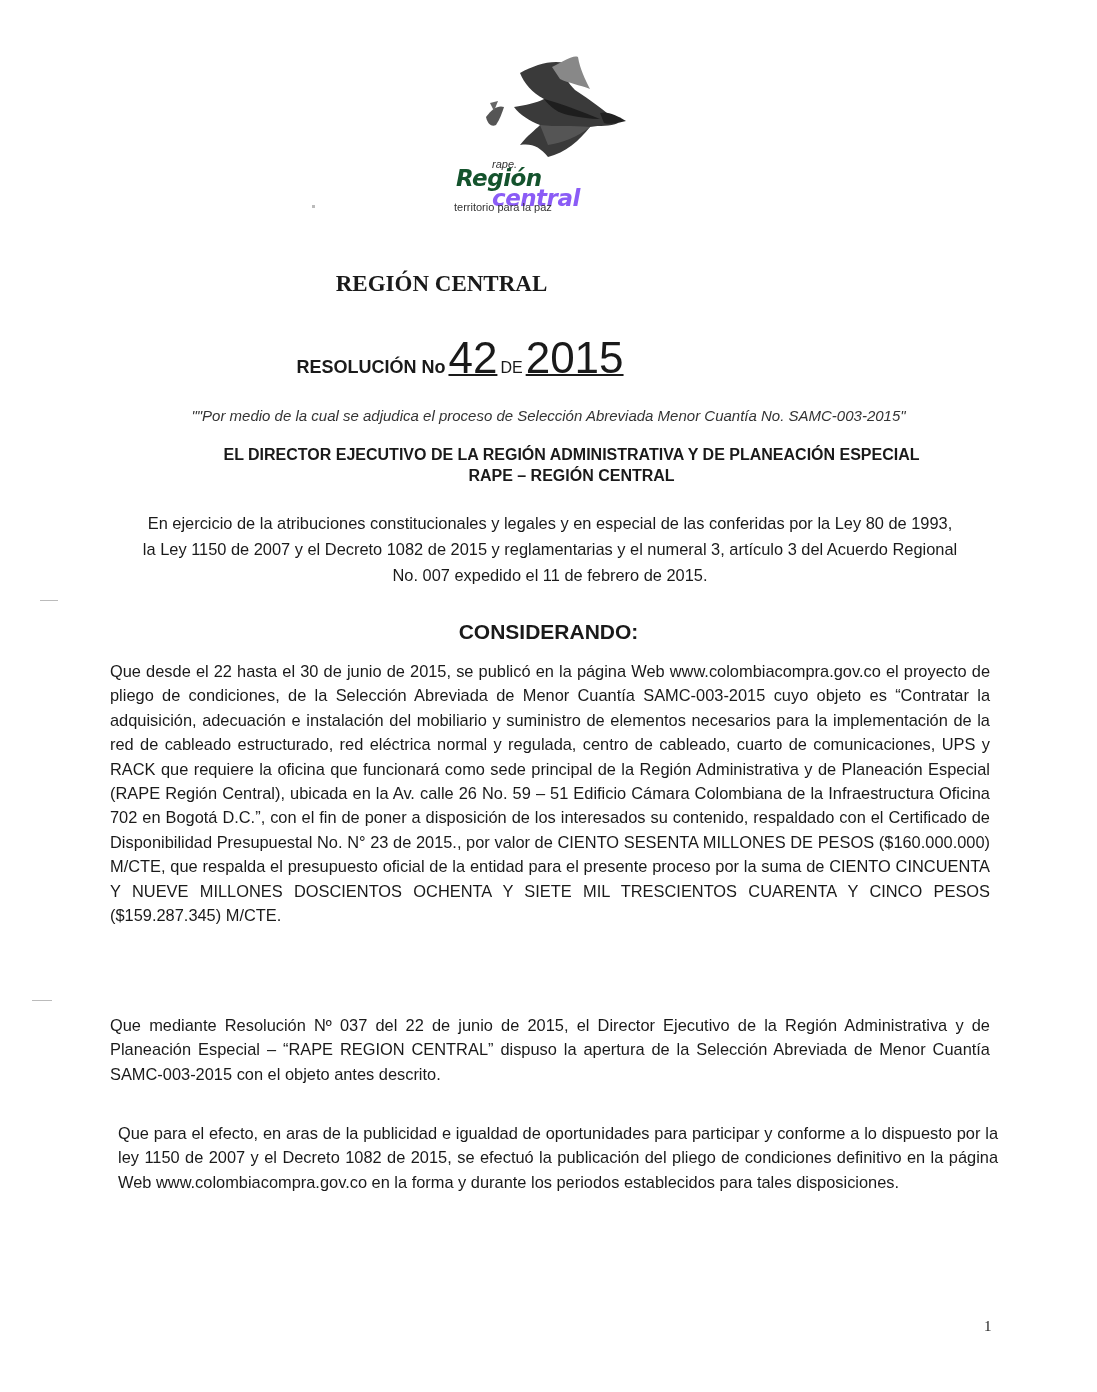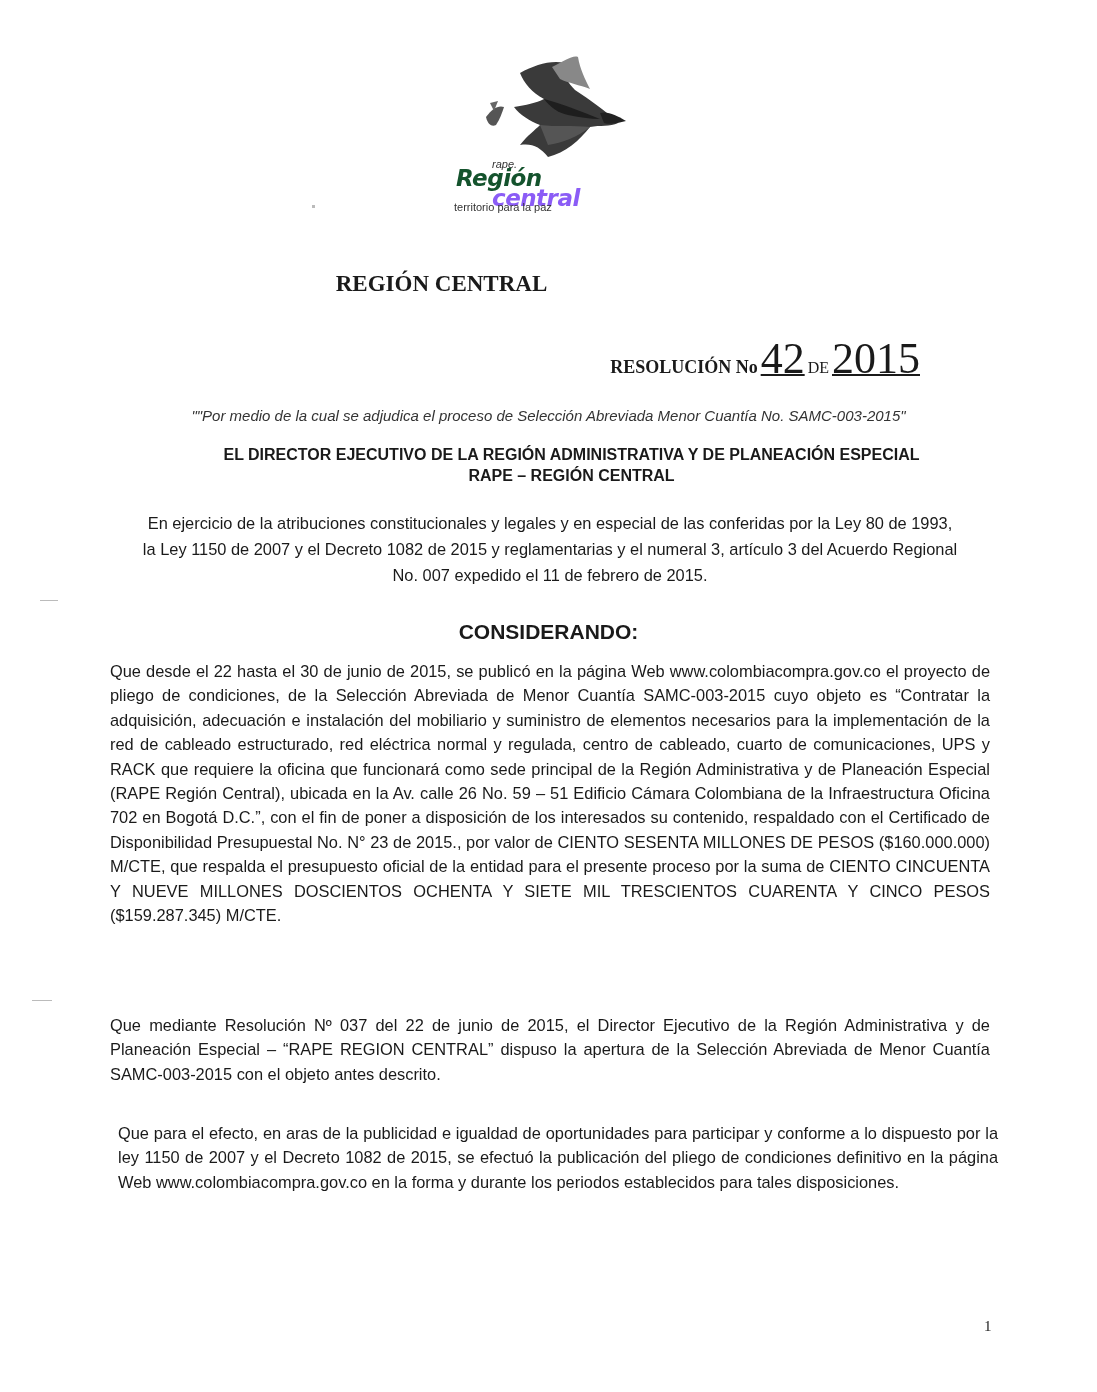--- a/index.html
+++ b/index.html
@@ -9,21 +9,21 @@
   .logo { position: absolute; left: 440px; top: 55px; width: 200px; height: 160px; }
   .logo svg { position: absolute; left: 0; top: 0; }
   .logo .rape { position: absolute; left: 52px; top: 103px; font-family: "Liberation Sans", sans-serif; font-style: italic; font-size: 11px; color: #333; }
   .logo .region { position: absolute; left: 16px; top: 110px; font-family: "DejaVu Sans", sans-serif; font-weight: bold; font-style: italic; font-size: 23px; color: #14532d; letter-spacing: -0.5px; }
   .logo .central { position: absolute; left: 52px; top: 130px; font-family: "DejaVu Sans", sans-serif; font-weight: bold; font-style: italic; font-size: 23px; color: #8b5cf6; letter-spacing: -0.5px; }
   .logo .tagline { position: absolute; left: 14px; top: 146px; font-family: "Liberation Sans", sans-serif; font-size: 11px; color: #333; white-space: nowrap; }
 
   .h-org { position: absolute; top: 236px; left: 0; width: 1097px; text-align: center; font-family: "Liberation Serif", serif; font-weight: bold; font-size: 16.5px; letter-spacing: 0.1px; }
   .h-region { position: absolute; top: 271px; left: 0; width: 883px; text-align: center; font-family: "Liberation Serif", serif; font-weight: bold; font-size: 23px; }
 
-  .resol { position: absolute; top: 333px; left: 0; width: 923px; text-align: right; font-family: Liberation Serif, serif; white-space: nowrap; }
+  .resol { position: absolute; top: 333px; left: 0; width: 923px; text-align: center; font-family: Liberation Sans, sans-serif; white-space: nowrap; }
   .resol .lbl { font-weight: bold; font-size: 18px; }
   .resol .num { font-size: 44px; text-decoration: underline; text-decoration-thickness: 2px; padding: 0 3px; }
   .resol .de { font-size: 16px; }
 
   .subtitle { position: absolute; top: 407px; left: 0; width: 1097px; text-align: center; font-style: italic; font-size: 15px; color: #333; }
 
   .director { position: absolute; top: 444px; left: 8px; width: 1097px; text-align: center; font-weight: bold; font-size: 16px; line-height: 21px; padding-left: 15px; }
 
   .preamble { position: absolute; top: 510px; left: 140px; width: 820px; text-align: center; font-size: 16.4px; line-height: 26px; }
 

